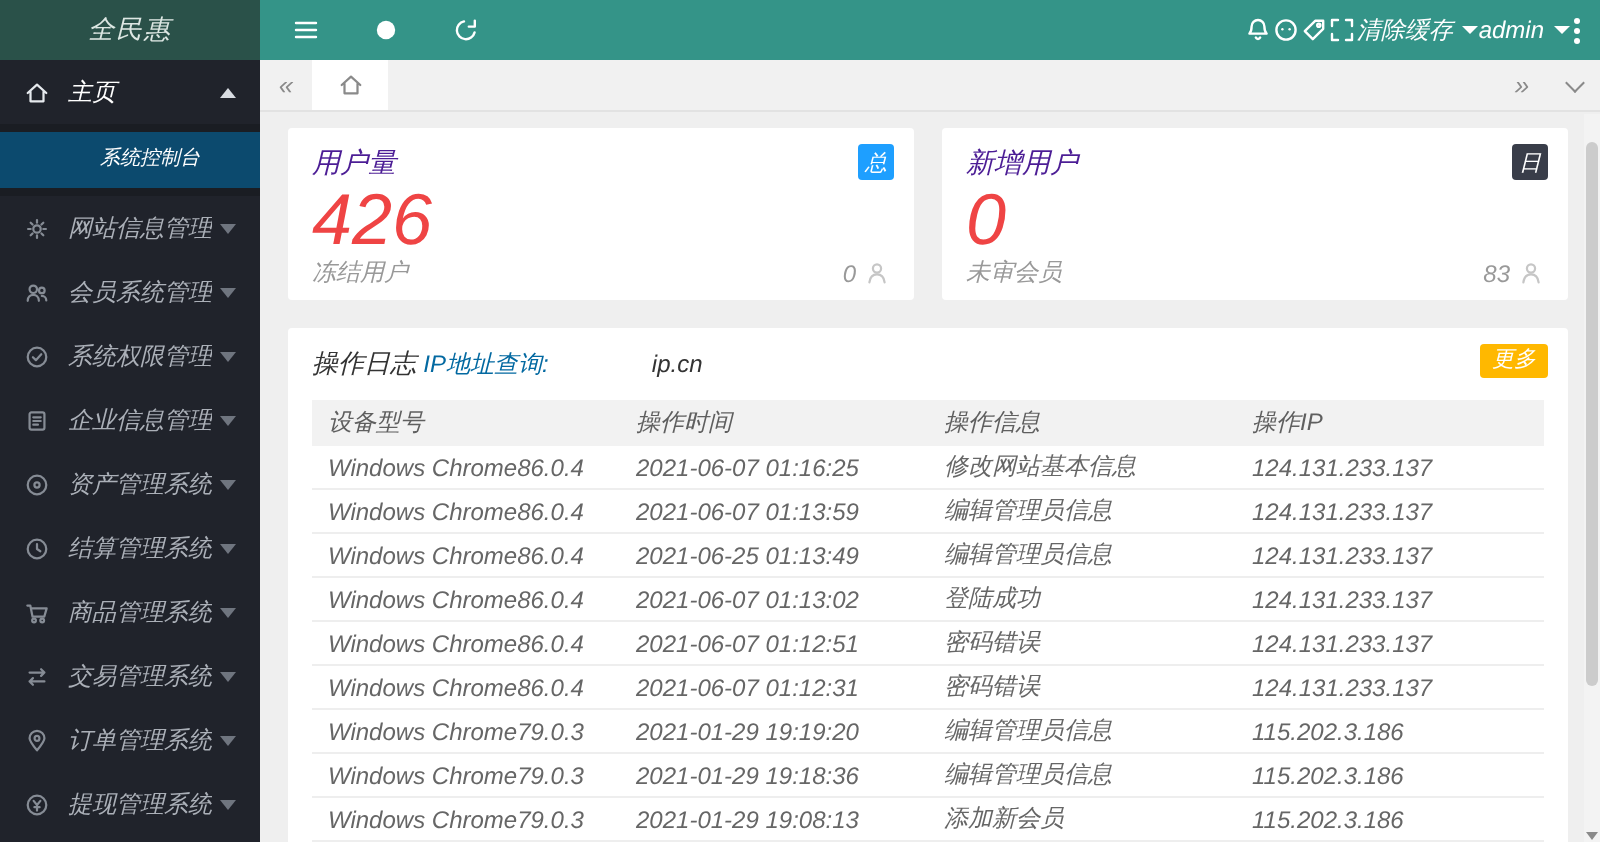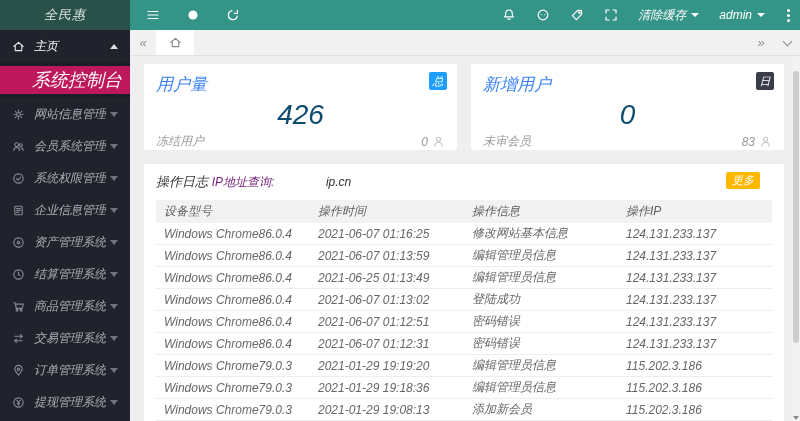--- a/index.html
+++ b/index.html
@@ -14,61 +14,61 @@
   .menu { flex:1; overflow:hidden; font-size:12px; color:#ABB0B8; }
   .menu-item { height:30px; display:flex; align-items:center; padding:16px 12px; position:relative; cursor:pointer; }
   .menu-item .mi-icon { width:13px; height:13px; margin-right:9px; flex:none; color:#868C95; }
   .menu-item .mi-label { flex:1; white-space:nowrap; overflow:hidden; }
   .menu-item.parent-active { color:#FFFFFF; }
   .menu-item.parent-active .mi-icon { color:#E6EAEE; }
   .caret { width:0; height:0; border-left:4px solid transparent; border-right:4px solid transparent; margin-left:4px; }
   .caret.up { border-bottom:5px solid #D8DCE1; }
   .caret.down { border-top:5px solid #6F757F; }
   .submenu { background:#1A1D23; padding:4px 0; }
-  .submenu-item { height:28px; line-height:28px; padding-left:32px; font-size:18px; color:#fff; background:#be185d; cursor:pointer; }
+  .submenu-item { height:28px; line-height:28px; padding-left:50px; font-size:10px; color:#fff; background:#0c4a6e; cursor:pointer; }
 
   
   .main { flex:1; min-width:0; display:flex; flex-direction:column; position:relative; }
 
   
   .navbar { height:30px; flex:none; background:#349488; display:flex; align-items:center; color:#fff; }
   .nav-left { display:flex; align-items:center; gap:26px; padding-left:16px; }
-  .nav-right { margin-left:auto; display:flex; align-items:center; gap:20px; padding-right:8px; font-size:12px; }
+  .nav-right { margin-left:auto; display:flex; align-items:center; padding-right:8px; font-size:12px; }
   .nav-icon { width:14px; height:14px; display:block; cursor:pointer; color:#fff; }
   .nav-drop { display:flex; align-items:center; gap:5px; cursor:pointer; }
   .nav-caret { width:0; height:0; border-left:4px solid transparent; border-right:4px solid transparent; border-top:4px solid #fff; }
   .vdots { display:flex; flex-direction:column; gap:2px; padding:2px; cursor:pointer; }
   .vdots i { width:3px; height:3px; border-radius:50%; background:#fff; display:block; }
 
   
   .tabbar { height:26px; flex:none; background:#F1F1F1; border-bottom:1px solid #E2E2E2; display:flex; align-items:stretch; }
   .tab-nav { width:26px; display:flex; align-items:center; justify-content:center; color:#8A8A8A; font-size:13px; cursor:pointer; }
   .tab-home { width:38px; background:#fff; display:flex; align-items:center; justify-content:center; cursor:pointer; }
   .tab-home .ti { width:13px; height:13px; color:#8A8A8A; }
   .tab-right { margin-left:auto; display:flex; }
   .chev-down { width:7px; height:7px; border-right:1.5px solid #8A8A8A; border-bottom:1.5px solid #8A8A8A; transform:rotate(45deg); margin-top:-3px; }
 
   
   .content { flex:1; overflow:hidden; padding:8px 16px 0 14px; }
   .cards-row { display:flex; gap:14px; }
   .card { flex:1; height:86px; background:#fff; border-radius:2px; padding:9px 12px; position:relative; }
-  .card-title { font-size:17px; color:#3b82f6; }
+  .card-title { font-size:14px; color:#4c1d95; }
   .card-badge { position:absolute; top:8px; right:10px; width:18px; height:18px; border-radius:2px; color:#fff; font-size:11px; display:flex; align-items:center; justify-content:center; cursor:pointer; }
   .badge-blue { background:#1E9FFF; }
   .badge-dark { background:#393D49; }
-  .card-value { font-size:28px; color:#0c4a6e; line-height:32px; margin-top:3px; font-weight:400;text-align:center; }
+  .card-value { font-size:36px; color:#ef4444; line-height:32px; margin-top:3px; font-weight:400; }
   .card-foot { display:flex; justify-content:space-between; align-items:center; margin-top:2px; font-size:12px; color:#999; }
   .foot-right { display:flex; align-items:center; gap:4px; }
   .person-icon { width:13px; height:13px; color:#C6C6C6; }
 
   .panel { background:#fff; border-radius:2px; margin-top:14px; padding:9px 12px; position:relative; }
   .panel-head { font-size:13px; color:#333; }
-  .red-label { color:#701a75; font-size:12px; }
+  .red-label { color:#0369a1; font-size:12px; }
   .ip-link { color:#333; font-size:12px; cursor:pointer;padding-left:48px; }
-  .more-badge { position:absolute; right:24px; top:8px; background:#FFB800; color:#fff; font-size:11px; line-height:1; padding:3px 6px; border-radius:2px; cursor:pointer; }
+  .more-badge { position:absolute; right:10px; top:8px; background:#FFB800; color:#fff; font-size:11px; line-height:1; padding:3px 6px; border-radius:2px; cursor:pointer; }
 
   table.log-table { width:100%; border-collapse:collapse; margin-top:9px; font-size:12px; color:#666; table-layout:fixed; }
   .log-table th { background:#F2F2F2; font-weight:normal; text-align:left; padding:3px 8px; color:#5F5F5F; height:18px; white-space:nowrap; overflow:hidden; }
   .log-table td { padding:2px 8px; height:16px; border-bottom:1px solid #EEEEEE; white-space:nowrap; overflow:hidden; }
 
   
   .scrollbar { position:absolute; right:0; top:57px; bottom:0; width:8px; background:#F3F3F3; }
   .scroll-thumb { position:absolute; top:14px; left:1px; width:6px; height:272px; background:#CCCCCC; border-radius:3px; cursor:pointer; }
   .scroll-arrow { position:absolute; bottom:1px; left:0; width:8px; text-align:center; }
   .scroll-arrow .tri { width:0; height:0; border-left:3px solid transparent; border-right:3px solid transparent; border-top:4px solid #8A8A8A; margin:0 auto; }

